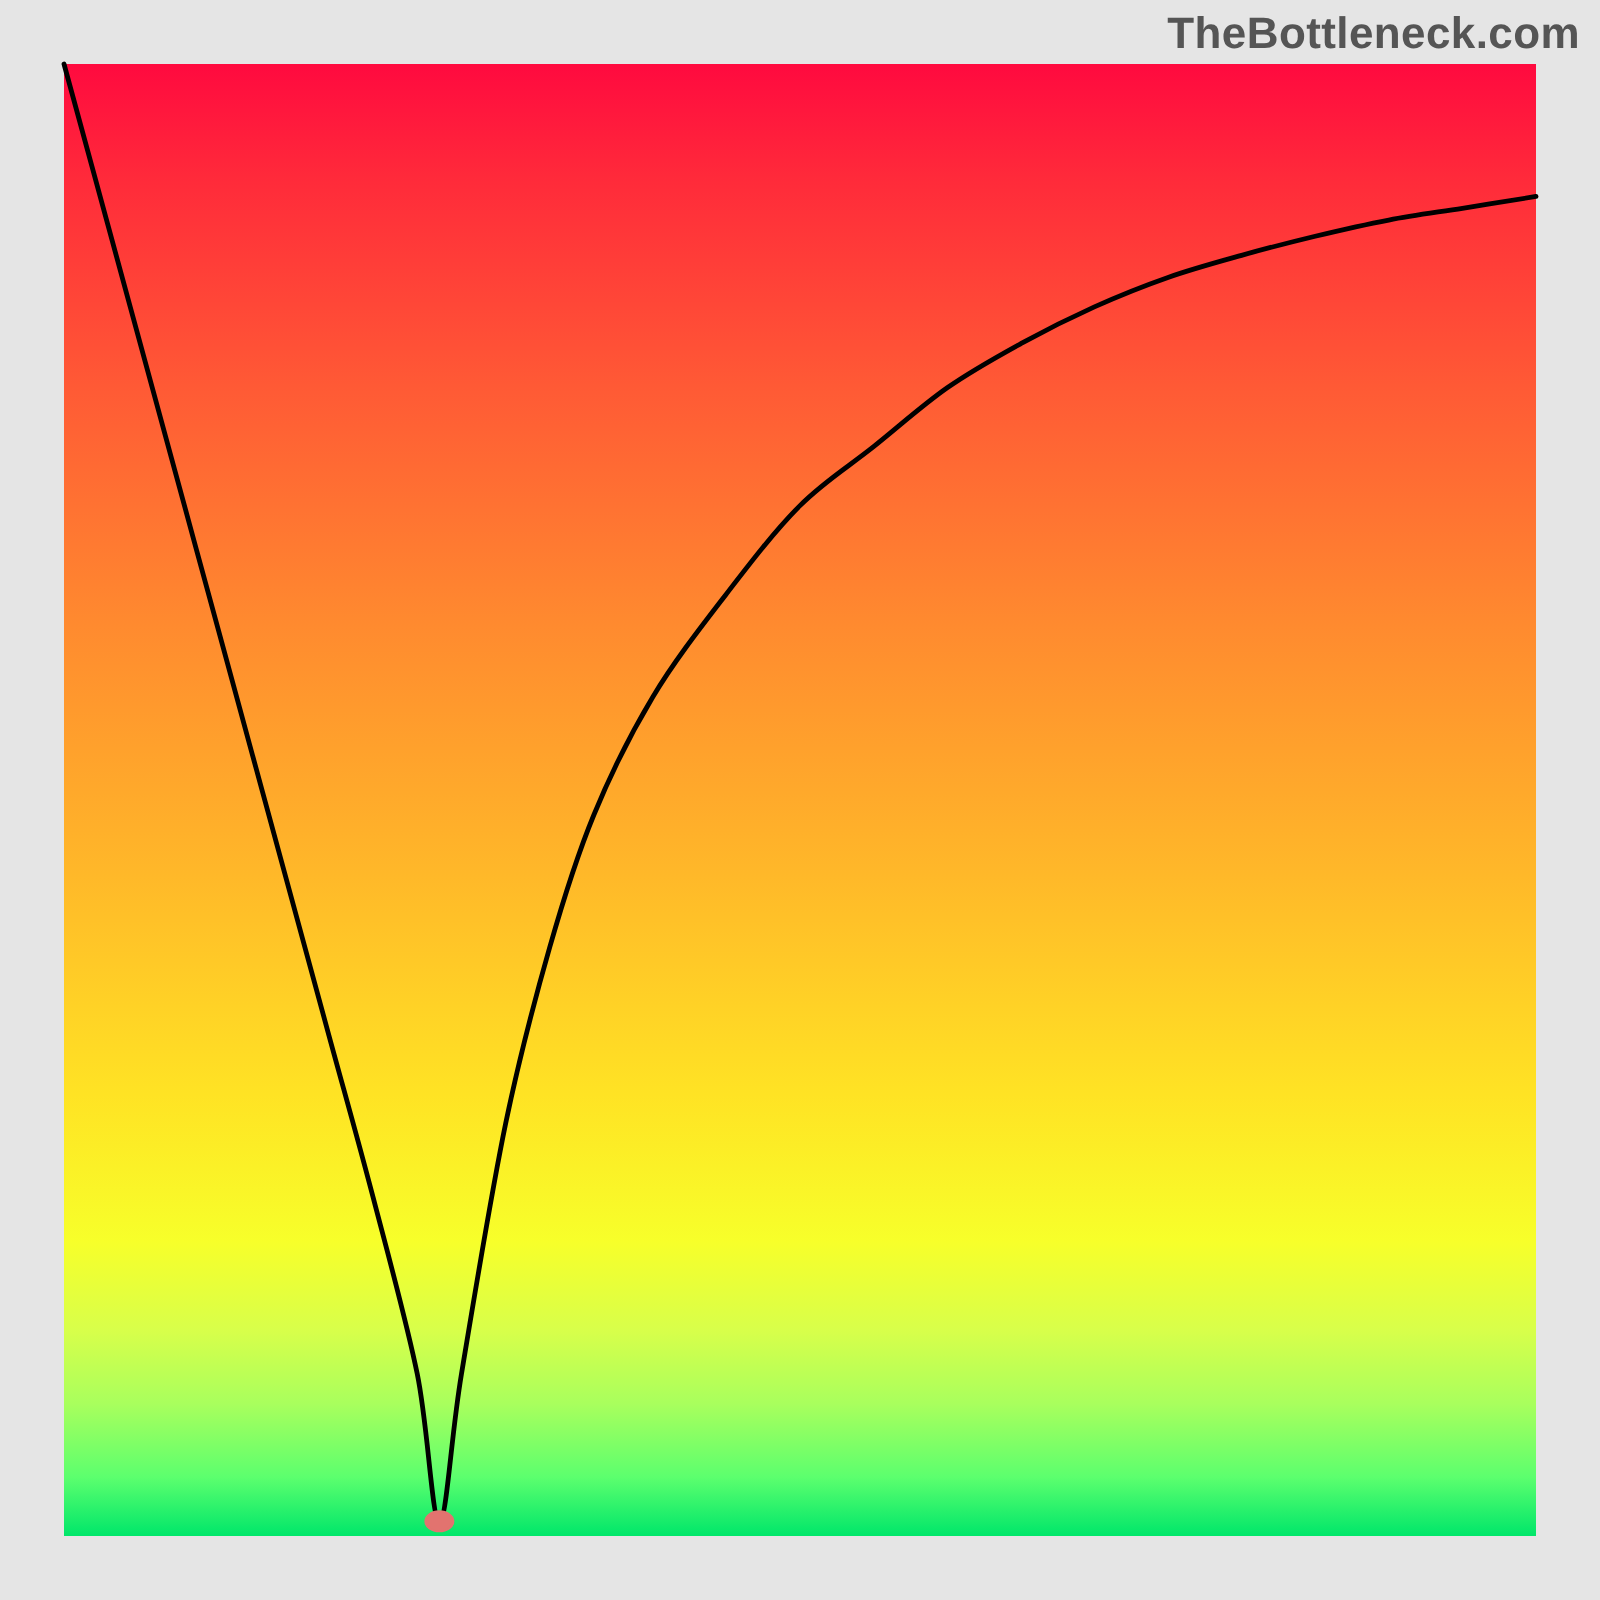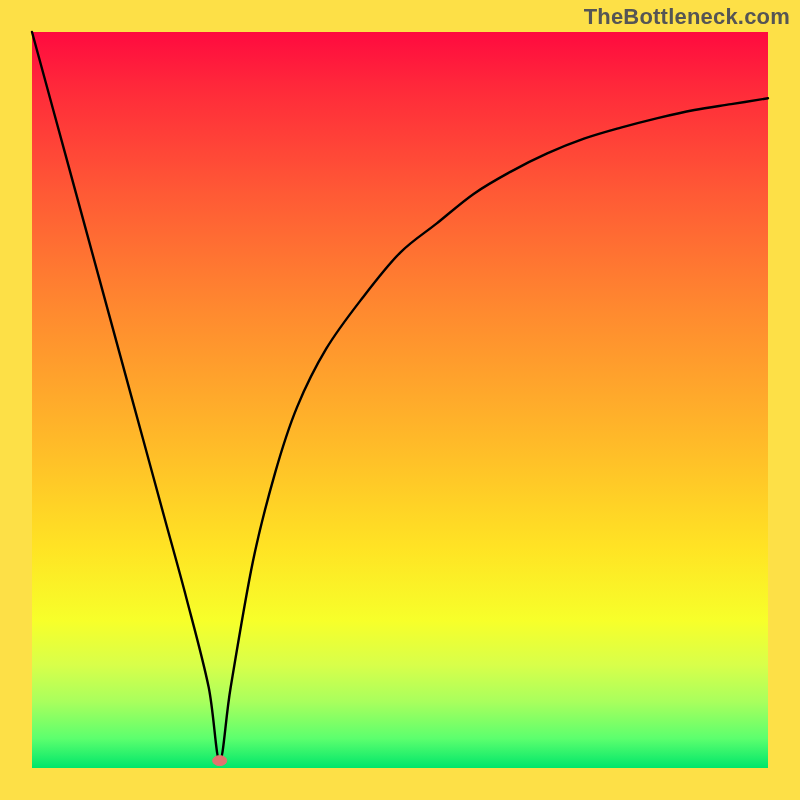--- a/index.html
+++ b/index.html
@@ -8,21 +8,21 @@
     width: 800px;
     height: 800px;
     overflow: hidden;
     background: #000;
     font-family: Arial, Helvetica, sans-serif;
   }
   .frame {
     position: relative;
     width: 800px;
     height: 800px;
-    background: #fde047;
+    background: #e5e5e5;
   }
   .watermark {
     position: absolute;
     top: 4px;
     right: 10px;
     color: #555;
     font-size: 22px;
     font-weight: 600;
     letter-spacing: 0.2px;
     z-index: 5;

